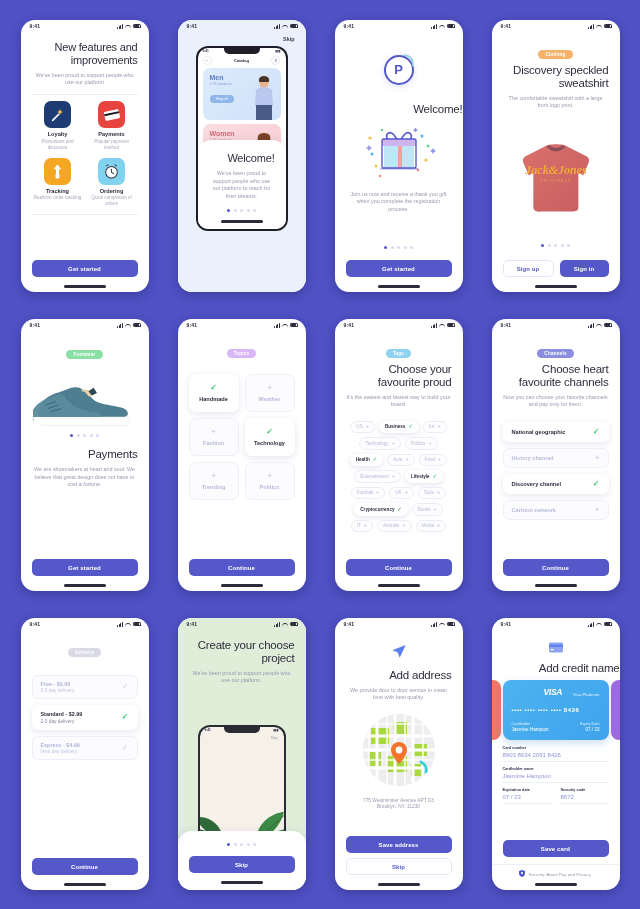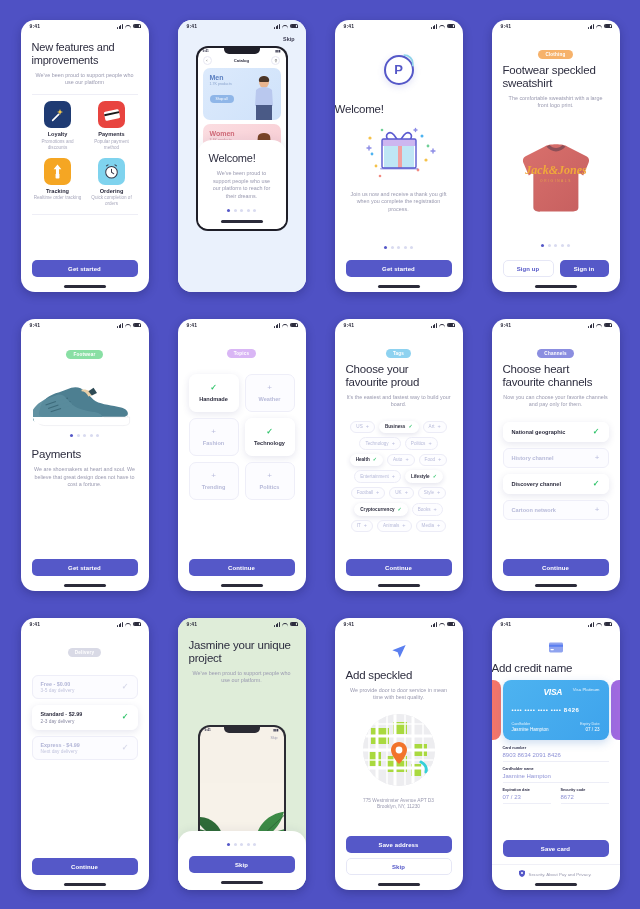--- a/index.html
+++ b/index.html
@@ -47,21 +47,21 @@
   }
   .batt { width: 8px; height: 4.5px; border: .8px solid currentColor; border-radius: 1.2px; position: relative; }
   .batt::before{content:"";position:absolute;left:.6px;top:.6px;bottom:.6px;right:.6px;background:currentColor;border-radius:.4px;}
   .batt::after{content:"";position:absolute;right:-1.6px;top:1.2px;width:.8px;height:1.8px;background:currentColor;border-radius:0 .6px .6px 0;}
 
   
   .screen { flex: 1; display: flex; flex-direction: column; position: relative; overflow: hidden; }
   .pad { padding: 0 11px; }
   .title {
     font-size: 11px; line-height: 13px; font-weight: 400;
-    color: #2d2d3f; text-align: left; letter-spacing: -.2px;
+    color: #2d2d3f; text-align: right; letter-spacing: -.2px;
   }
   .title.big { font-size: 11.5px; }
   .subtitle {
     font-size: 5.4px; line-height: 7.5px; color: #9a9ab0;
     text-align: center; margin-top: 5px;
   }
   .badge {
     display: inline-block; font-size: 4.6px; font-weight: bold;
     padding: 2px 7px; border-radius: 6px; letter-spacing: .2px;
     color: #fff;
@@ -216,21 +216,21 @@
   .cards-row { position: relative; height: 60px; margin-top: 5px; }
   .cc {
     position:absolute; top:0; height:60px; border-radius:8px;
   }
   .cc.main {
     left: 11px; right: 11px; background: linear-gradient(135deg,#4db3f0,#3ea3ec);
     padding: 7px 9px; color:#fff; z-index:2; box-shadow: 0 3px 9px rgba(60,120,200,.25);
   }
   .cc.left { left: -7px; width: 16px; background:#f2756a; z-index:1; }
   .cc.right { right: -7px; width: 16px; background:#a06ae0; z-index:1; }
-  .cc-top { display:flex; justify-content:space-between; align-items:flex-start;padding-left:32px; }
+  .cc-top { display:flex; justify-content:space-between; align-items:flex-end;padding-left:32px; }
   .cc-brand { font-size: 8.5px; font-weight: bold; font-style: italic; letter-spacing:-.3px; }
   .cc-type { font-size: 4.4px; opacity:.85; }
   .cc-num { font-size:6px; letter-spacing:.6px; margin-top: 10px; font-weight:bold;}
   .cc-bottom { display:flex; justify-content:space-between; margin-top:9px; }
   .cc-lbl { font-size:3.8px; opacity:.8; }
   .cc-val { font-size:4.6px; margin-top:1.5px; }
   .form { padding: 6px 11px 0; }
   .field { border-bottom: .7px solid #edeef7; padding-bottom: 3px; margin-bottom: 5px; }
   .f-lbl { font-size: 3.8px; font-weight:bold; color:#30304a; }
   .f-val { font-size: 6px; color: #8f93d6; margin-top: 2px; }
@@ -480,21 +480,21 @@
               <i></i>
             </span>
             <span class="wifi"></span>
             <span class="batt"></span>
           </span>
     </div>
     <div class="screen">
       <div style="height:9px"></div>
       <div class="badge-wrap"><span class="badge" style="background:#f6b26b">Clothing</span></div>
       <div class="pad">
-        <div class="title big">Footwear speckled sweatshirt</div>
+        <div class="title big">Discovery speckled sweatshirt</div>
         <div class="subtitle">The comfortable sweatshirt with a large front logo print.</div>
       </div>
       <div class="prod-img">
         <svg class="sweatshirt" viewBox="0 0 100 92">
           <defs>
                 <linearGradient id="sw" x1="0" y1="0" x2="1" y2="1">
                   <stop offset="0" stop-color="#d9706c"></stop>
                   <stop offset="1" stop-color="#c65f5f"></stop>
                 </linearGradient>
               </defs>
@@ -855,21 +855,21 @@
                 <i></i>
                 <i></i>
                 <i></i>
                 <i></i>
               </span>
               <span class="wifi"></span>
               <span class="batt"></span>
             </span>
       </div>
       <div class="pad" style="padding-top:8px">
-        <div class="title big">Jasmine your unique project</div>
+        <div class="title big">Create your choose project</div>
         <div class="subtitle">We've been proud to support people who use our platform.</div>
       </div>
       <div class="device2">
         <div class="device-screen" style="background:#f6f1e8">
           <div class="notch" style="background:#2b2b33"></div>
           <div class="mini-status">
                 <span>9:41</span>
                 <span style="font-size:3.2px">▮▮▮</span>
               </div>
           <div style="text-align:right;font-size:3.6px;color:#9a9ab0;padding:4px 6px 0">Skip</div>
@@ -933,21 +933,21 @@
     </div>
     <div class="screen">
       <div style="height:12px"></div>
       <div style="text-align:center">
         <svg width="16" height="16" viewBox="0 0 24 24">
               <path d="M22 3L2 11l8 3 3 8z" fill="#5b7ff0"></path>
             </svg>
       </div>
       <div style="height:6px"></div>
       <div class="pad">
-        <div class="title big">Add speckled</div>
+        <div class="title big">Add address</div>
         <div class="subtitle">We provide door to door service in mean time with best quality.</div>
       </div>
       <div style="height:12px"></div>
       <div class="map">
         <svg viewBox="0 0 72 72" width="72" height="72">
           <rect width="72" height="72" fill="#ededf0"></rect>
           <g fill="#a9d93f">
             <path d="M8 14h18v16H8z"></path>
                 <path d="M30 8h14v12H30z"></path>
                 <path d="M6 38h12v14H6z"></path>

